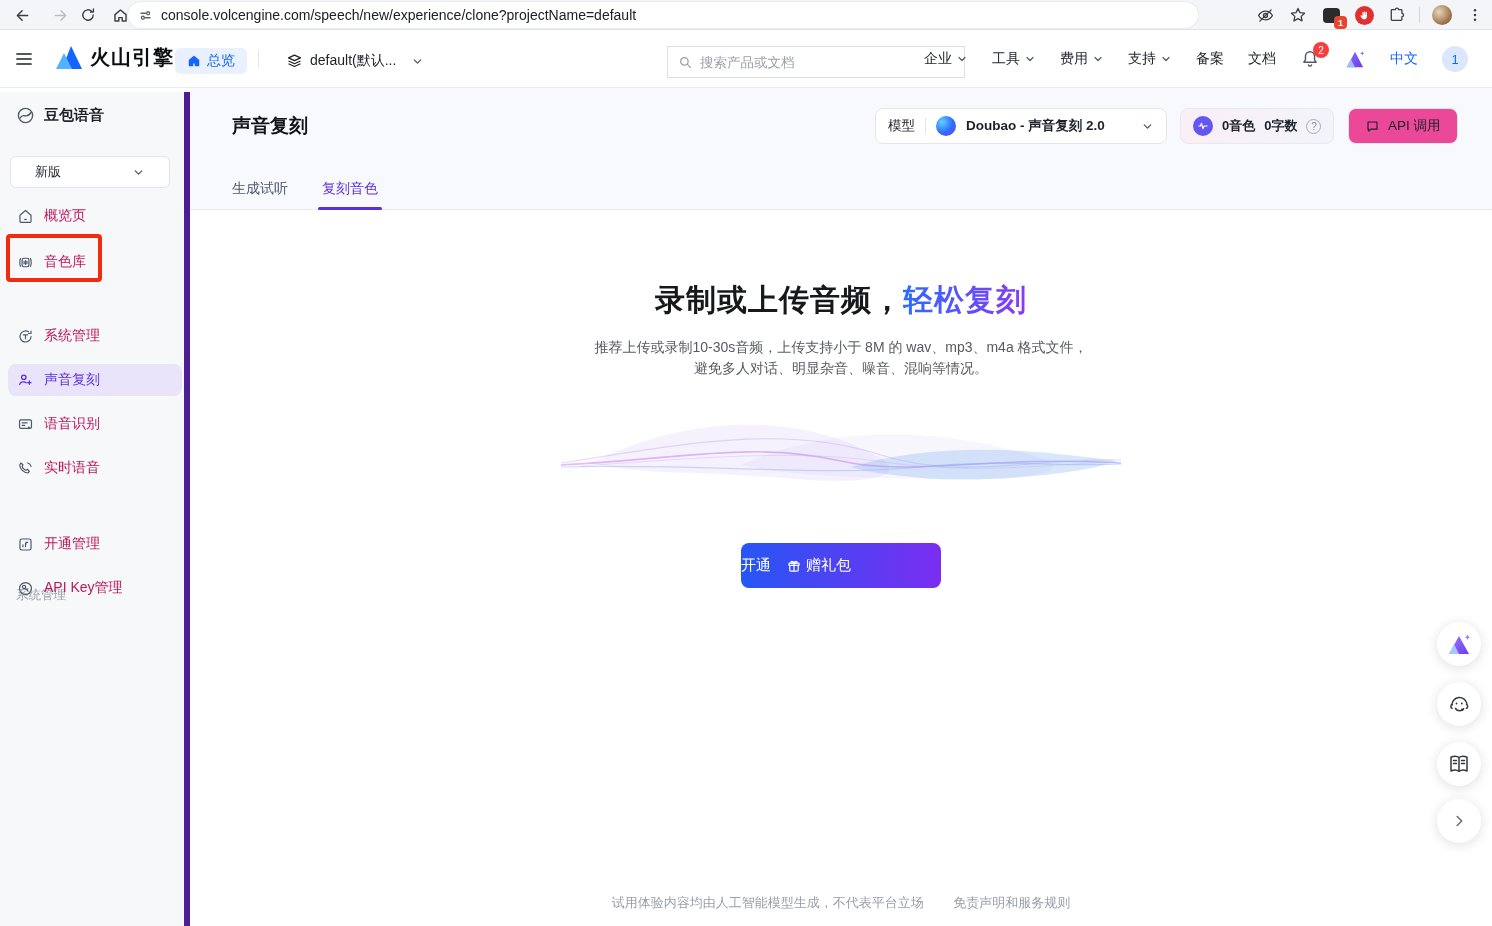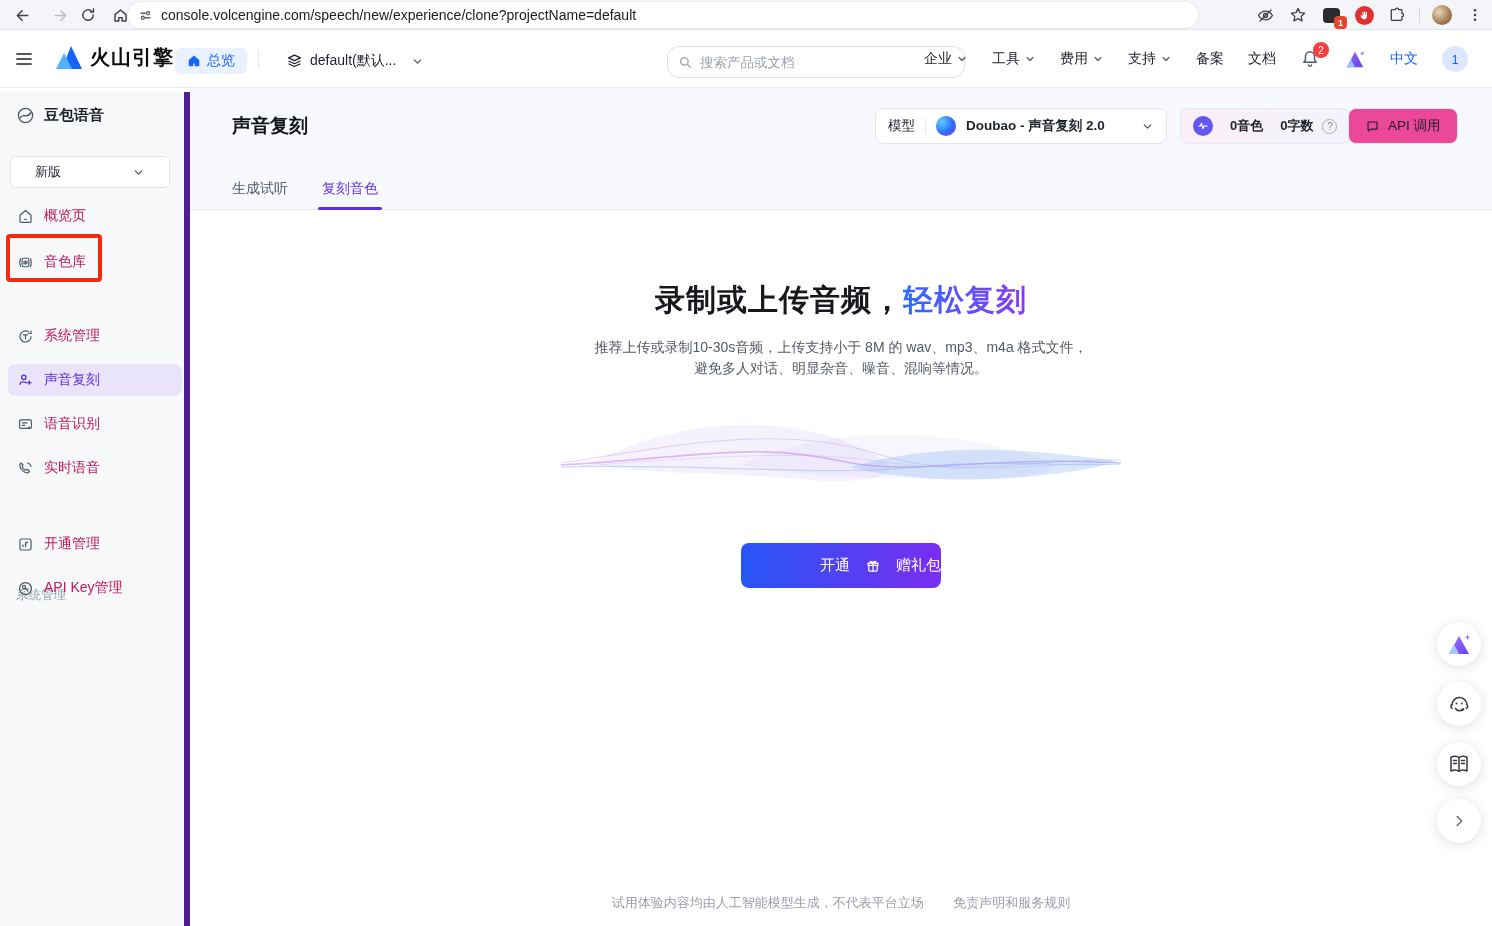--- a/index.html
+++ b/index.html
@@ -21,21 +21,21 @@
   .vdiv { width:1px; height:16px; background:#d3d6de; }
 
   
   .topnav { position:absolute; left:0; top:30px; width:1492px; height:58px; background:#fff; border-bottom:1px solid #e9ebf2; }
   .hamburger { position:absolute; left:12px; top:17px; width:24px; height:24px; color:#1d2129; display:flex; align-items:center; justify-content:center; }
   .brand { position:absolute; left:55px; top:14px; display:flex; align-items:center; gap:7px; }
   .brand-name { font-size:20px; font-weight:bold; color:#0c0d0f; letter-spacing:1px; }
   .overview-pill { position:absolute; left:175px; top:18px; height:26px; padding:0 12px; background:#e9f1ff; border-radius:6px; display:flex; align-items:center; gap:6px; color:#1664ff; font-size:14px; }
   .nav-div { position:absolute; left:258px; top:20px; width:1px; height:18px; background:#e5e6eb; }
   .project-switch { position:absolute; left:286px; top:18px; height:26px; display:flex; align-items:center; gap:7px; color:#1d2129; font-size:14px; }
-  .searchbox { position:absolute; left:667px; top:16px; width:298px; height:31px; border:1px solid #dcdfe6; border-radius:12px; background:#fff; display:flex; align-items:center; padding:15px 10px; gap:7px; }
+  .searchbox { position:absolute; left:667px; top:16px; width:298px; height:31px; border:1px solid #dcdfe6; border-radius:0; background:#fff; display:flex; align-items:center; padding:15px 10px; gap:7px; }
   .searchbox input { border:none; outline:none; flex:1; font-size:13.5px; color:#1d2129; font-family:inherit; background:transparent; }
   .searchbox input::placeholder { color:#9aa0ab; }
   .topnav-right { position:absolute; right:24px; top:0; height:58px; display:flex; align-items:center; gap:24px; }
   .tn-item { display:flex; align-items:center; gap:4px; font-size:14px; color:#1d2129; cursor:pointer; }
   .tn-lang { color:#1664ff; font-size:14px; }
   .bell-wrap { position:relative; width:20px; height:20px; color:#4e5969; }
   .bell-badge { position:absolute; right:-9px; top:-7px; min-width:16px; height:16px; border-radius:8px; background:#f53f3f; color:#fff; font-size:10px; display:flex; align-items:center; justify-content:center; padding:0 4px; }
   .tn-avatar { width:26px; height:26px; border-radius:50%; background:#dbe7ff; color:#1664ff; font-size:13px; display:flex; align-items:center; justify-content:center; }
 
   
@@ -53,35 +53,35 @@
   .main { position:absolute; left:190px; top:88px; width:1302px; height:838px; background:#fff; }
   .main-headband { position:absolute; left:0; top:0; width:1302px; height:122px; background:#f8f9fd; }
   .page-title { position:absolute; left:42px; top:25px; font-size:19px; font-weight:bold; color:#101418; }
   .model-box { position:absolute; left:685px; top:20px; height:36px; background:#fff; border:1px solid #e5e6eb; border-radius:8px; display:flex; align-items:center; padding:0 12px; gap:10px; cursor:pointer; }
   .model-label { font-size:13.5px; color:#1d2129; }
   .model-div { width:1px; height:16px; background:#e5e6eb; }
   .doubao-dot { width:20px; height:20px; border-radius:50%; background:radial-gradient(circle at 30% 30%, #5fd0ff, #2d6bff 55%, #7a3bf8 95%); }
   .model-value { font-size:13.5px; font-weight:bold; color:#1d2129; margin-right:26px; }
   .usage-pill { position:absolute; left:990px; top:20px; height:36px; border:1px solid #e8e9ef; border-radius:8px; background:linear-gradient(90deg,#fbeff6,#f2f4fb); display:flex; align-items:center; padding:0 12px; gap:9px; cursor:pointer; }
   .pulse-dot { width:20px; height:20px; border-radius:50%; background:#6456f0; display:flex; align-items:center; justify-content:center; }
-  .usage-num { font-size:13px; font-weight:bold; color:#1d2129;margin-left:8px; }
+  .usage-num { font-size:13px; font-weight:bold; color:#1d2129; }
   .q-icon { width:15px; height:15px; border-radius:50%; border:1px solid #a8adb8; color:#868c98; font-size:10px; display:flex; align-items:center; justify-content:center; }
   .api-btn { position:absolute; left:1158px; top:20px; height:36px; padding:0 16px; background:#ec4899; border:1px solid #e5e6eb; border-radius:8px; display:flex; align-items:center; gap:8px; font-size:13.5px; color:#1d2129; cursor:pointer; }
   .tabbar { position:absolute; left:0; top:80px; width:1302px; height:42px; border-bottom:1px solid #e7e9ef; padding-left:42px; display:flex; gap:34px; }
   .tab { font-size:14px; color:#4e5969; display:flex; align-items:center; height:42px; cursor:pointer; position:relative; }
   .tab.active { color:#5a2ee0; font-weight:500; }
   .tab.active::after { content:""; position:absolute; left:-4px; right:-4px; bottom:0; height:3px; background:#5a2ee0; border-radius:2px; }
 
   .hero { position:absolute; left:0; top:114px; width:1302px; text-align:center; }
   .hero-title { margin-top:78px; font-size:30px; font-weight:bold; color:#16181c; letter-spacing:1px; }
   .hero-title .accent { background:linear-gradient(90deg,#2f6bff,#8a38f8); -webkit-background-clip:text; background-clip:text; color:transparent; }
   .hero-desc { margin-top:16px; font-size:14px; line-height:21px; color:#555b63; }
   .wave-wrap { margin-top:26px; }
-  .cta-btn { margin-top:24px; display:inline-flex; align-items:center; justify-content:flex-end; gap:16px; width:200px; height:45px; border:none; border-radius:8px; background:linear-gradient(90deg,#2656f5,#7a2df0); color:#fff; font-size:15px; cursor:pointer; font-family:inherit; }
-  .cta-gift { display:flex; align-items:center; gap:16px; }
+  .cta-btn { margin-top:24px; display:inline-flex; align-items:center; justify-content:flex-start; gap:16px; width:200px; height:45px; border:none; border-radius:8px; background:linear-gradient(90deg,#2656f5,#7a2df0); color:#fff; font-size:15px; cursor:pointer; font-family:inherit; }
+  .cta-gift { display:flex; align-items:center; gap:5px; }
 
   .main-footer { position:absolute; left:0; bottom:14px; width:1302px; text-align:center; font-size:13px; color:#989ea9; }
   .main-footer .foot-link { margin-left:26px; cursor:pointer; color:#989ea9; }
 
   
   .fab { position:absolute; left:1437px; width:44px; height:44px; border-radius:50%; background:#fff; box-shadow:0 2px 12px rgba(31,35,41,.14); display:flex; align-items:center; justify-content:center; cursor:pointer; color:#33383f; }
 </style>
 </head>
 <body>
 

